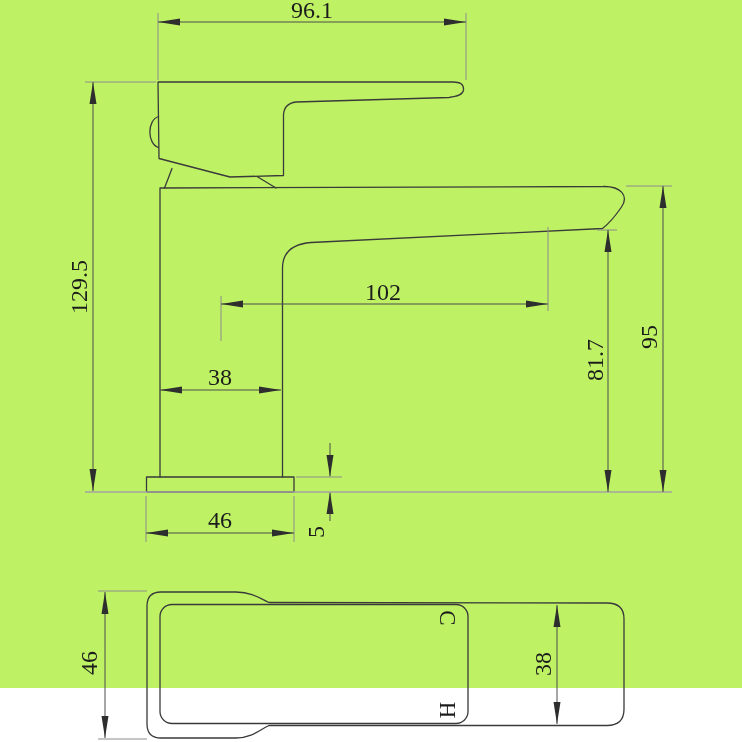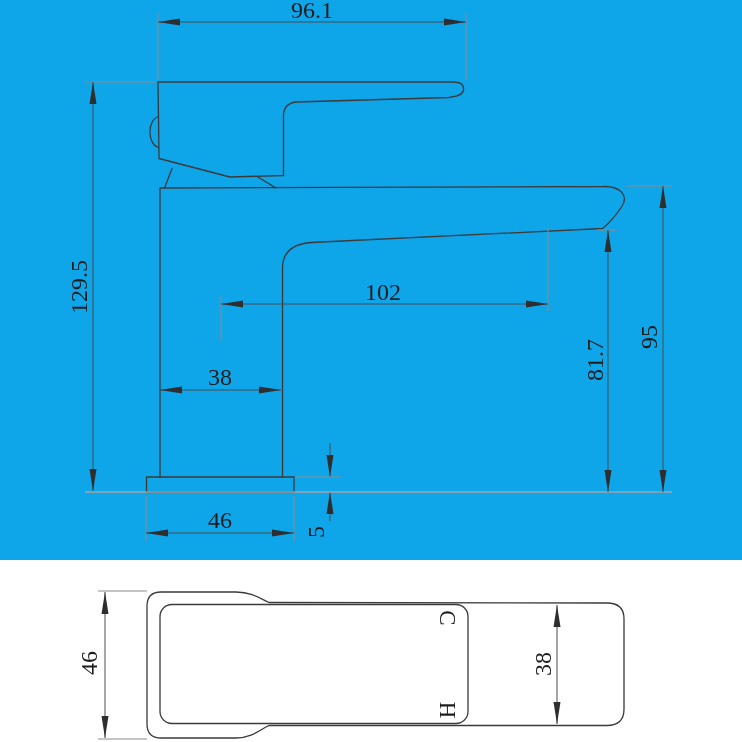--- a/index.html
+++ b/index.html
@@ -6,22 +6,22 @@
     margin: 0;
     padding: 0;
     background: #ffffff;
     width: 742px;
     height: 742px;
     overflow: hidden;
   }
   .sheet {
     position: relative;
     width: 742px;
-    height: 560px;
-    background: #0ea5e9;
+    height: 688px;
+    background: #bef264;
   }
   svg { display: block; }
   .outline {
     fill: none;
     stroke: #3a3a3a;
     stroke-width: 1.3;
     stroke-linejoin: round;
     stroke-linecap: round;
   }
   .dimline {

